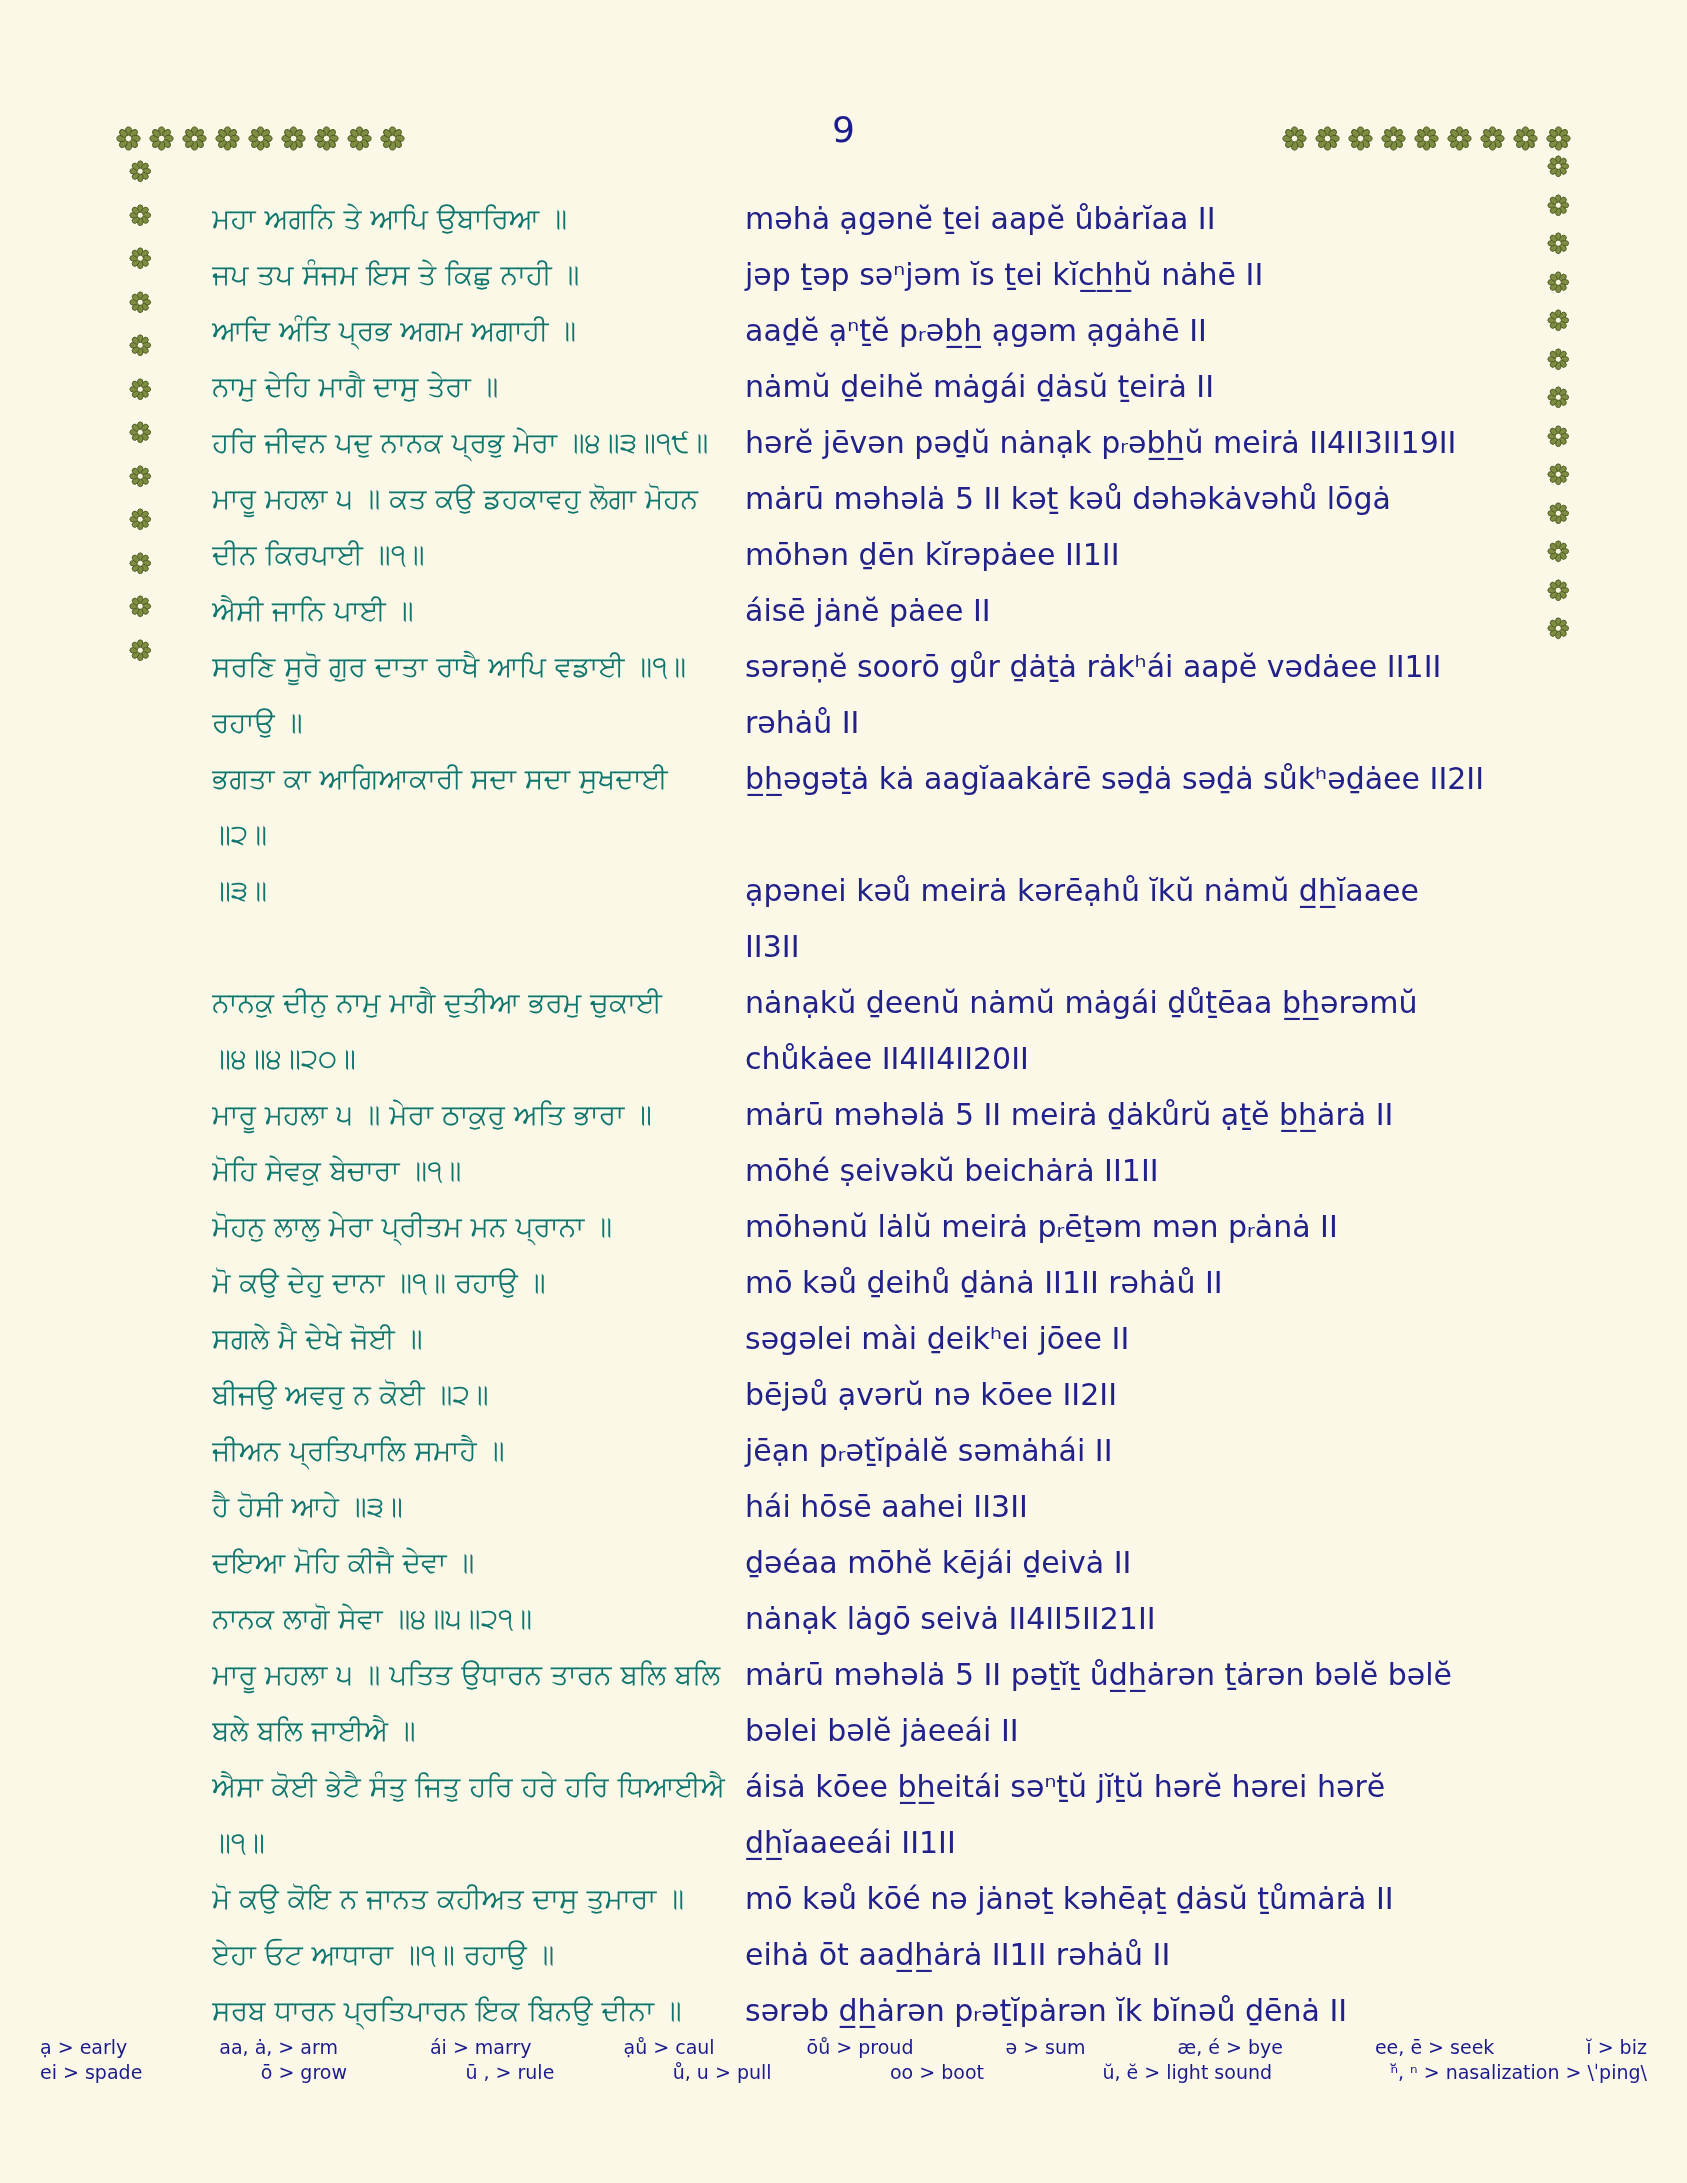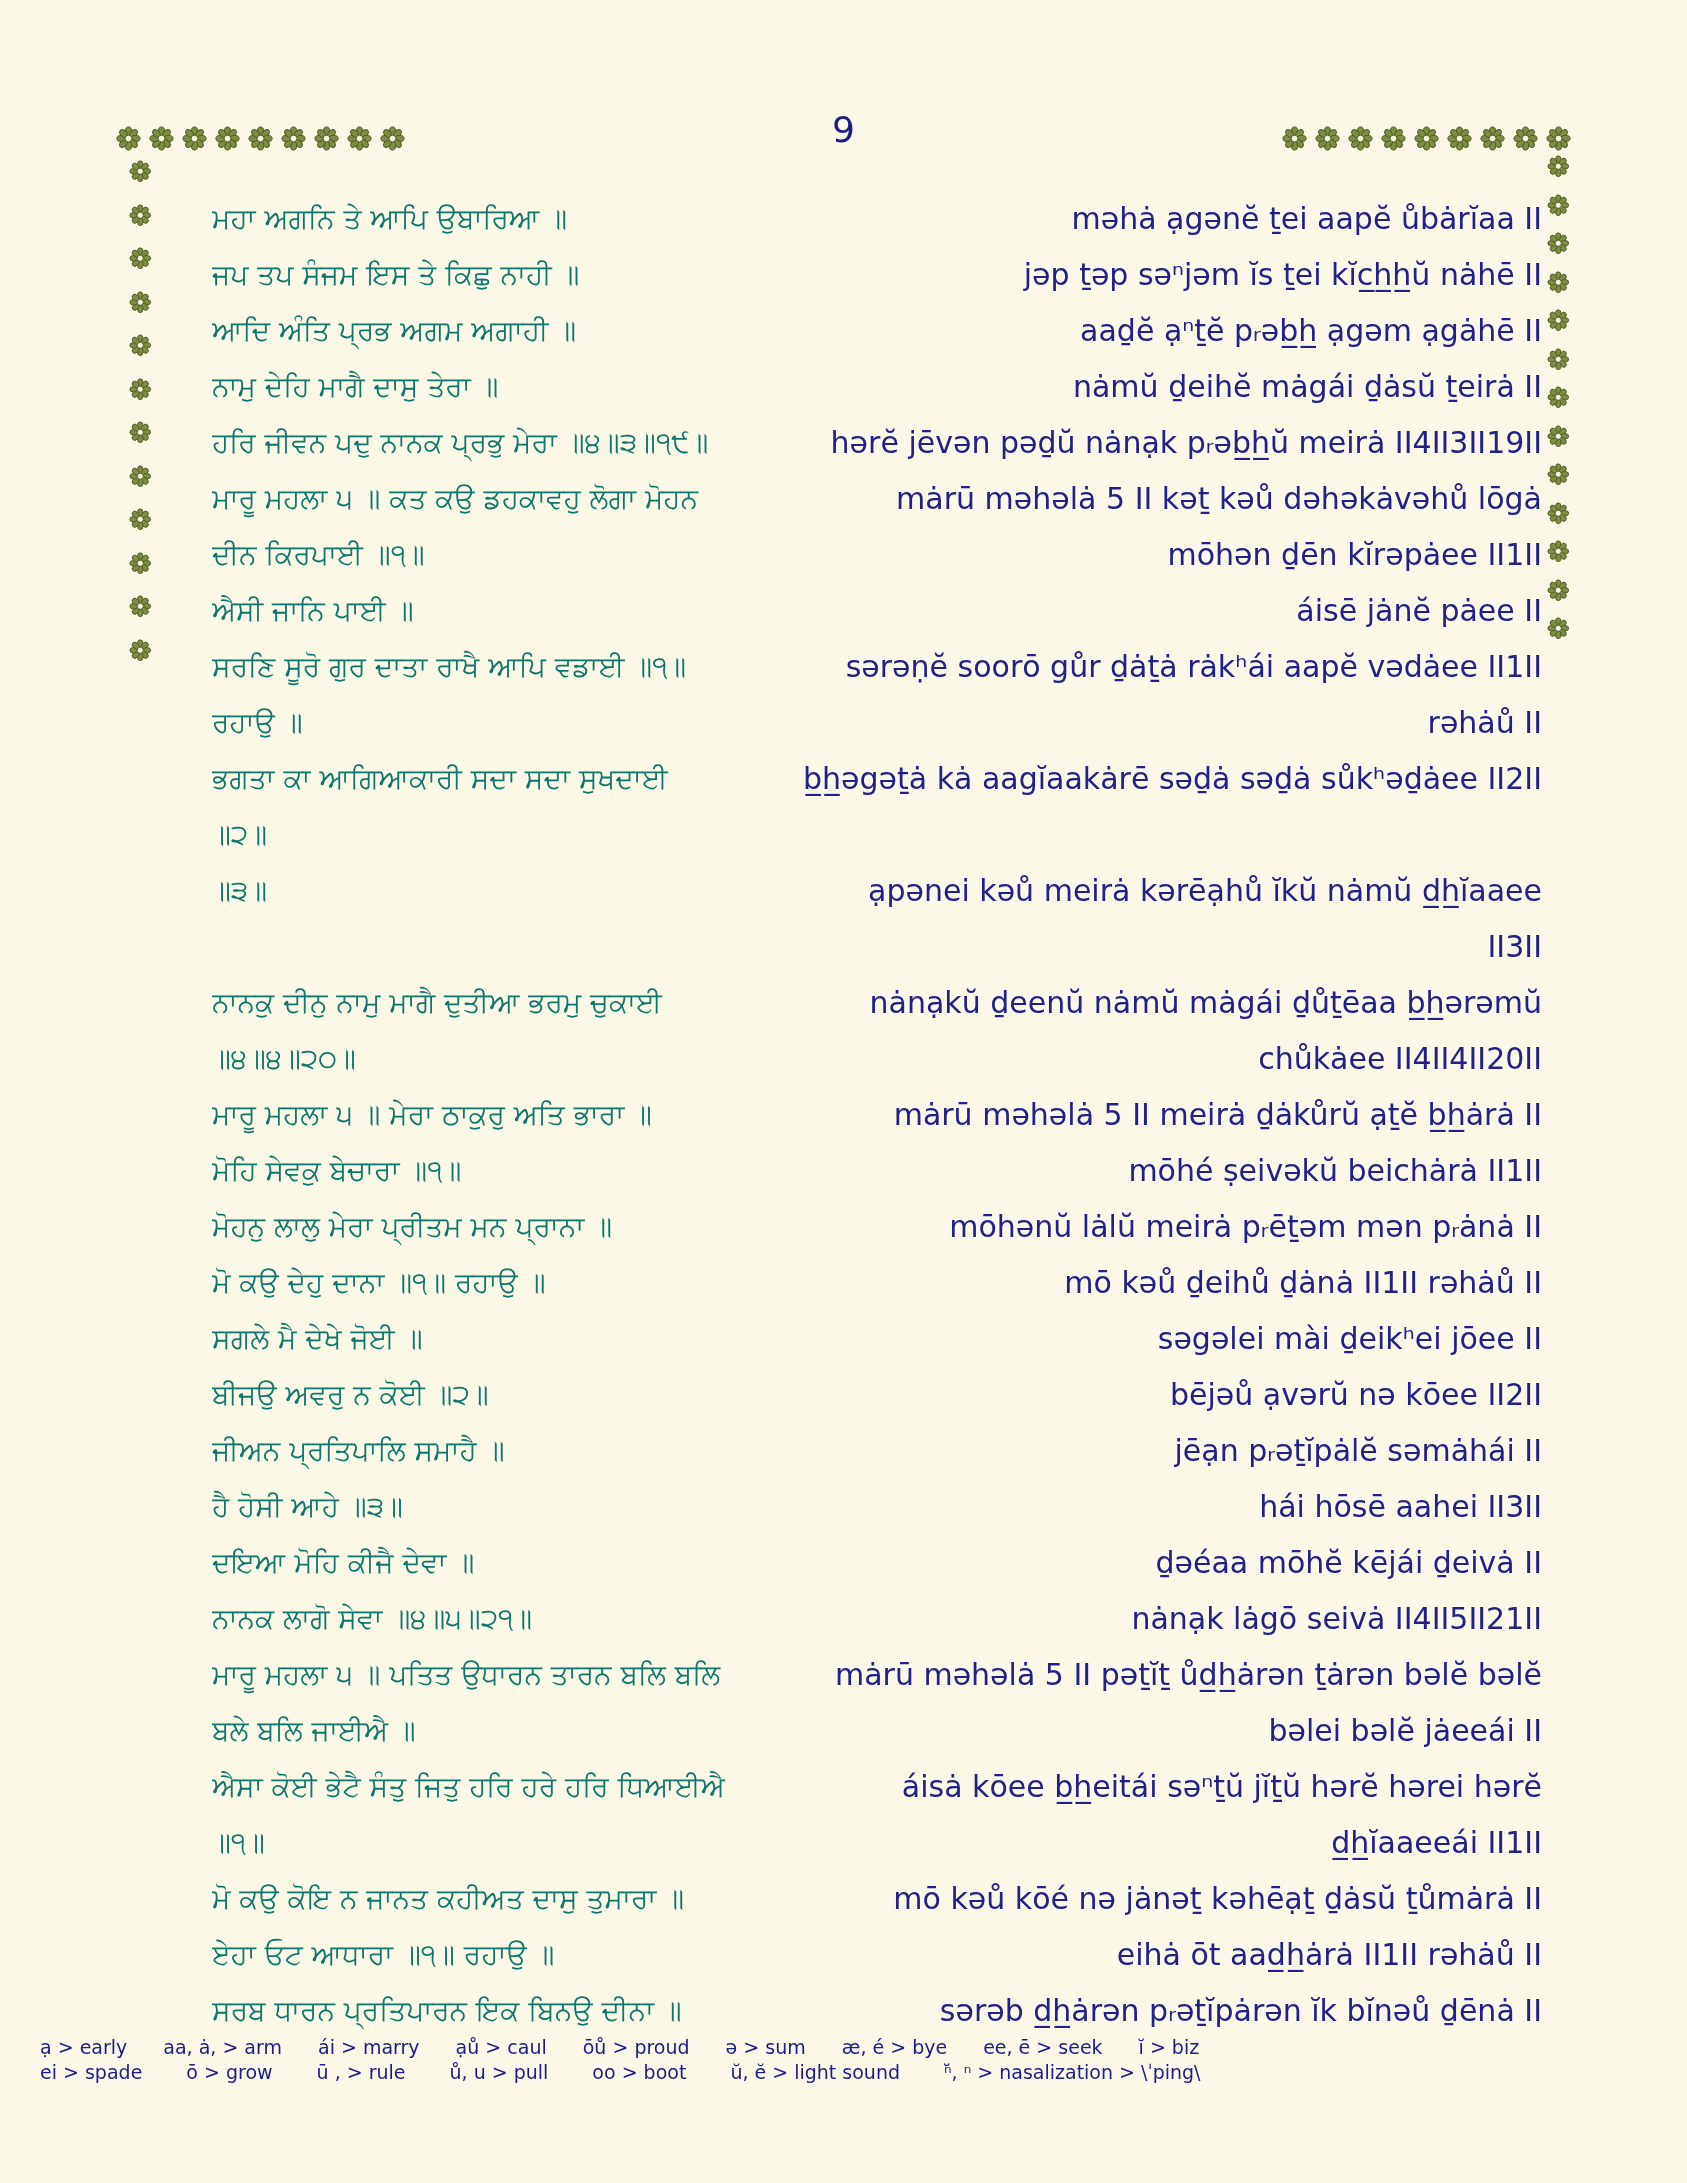--- a/index.html
+++ b/index.html
@@ -28,24 +28,24 @@
   
   .verse-table{
     position:absolute;left:212px;top:191px;width:1330px;
     display:grid;grid-template-columns:533px 797px;
   }
   .vrow{display:contents;}
   .cell{min-height:56px;}
   .gcell{overflow:hidden;}
   .line{height:56px;line-height:56px;white-space:nowrap;}
   .gline{font-size:28px;color:#0f766e;}
-  .tline{font-size:30px;color:#22218a;text-align:right;}
+  .tline{font-size:30px;color:#22218a;}
   
   .legend{position:absolute;left:40px;right:40px;top:2036px;}
-  .legend-row{display:flex;justify-content:flex-start;align-items:baseline;font-size:19px;color:#1b1b8c;}
+  .legend-row{display:flex;justify-content:space-between;align-items:baseline;font-size:19px;color:#1b1b8c;}
   .legend-row-1{gap:36px;}
   .legend-row-2{gap:44px;margin-top:3px;}
   .legend-item{white-space:nowrap;}
   .svg-defs{position:absolute;width:0;height:0;}
 </style>
 </head>
 <body>
 
 <div class="page">
 

